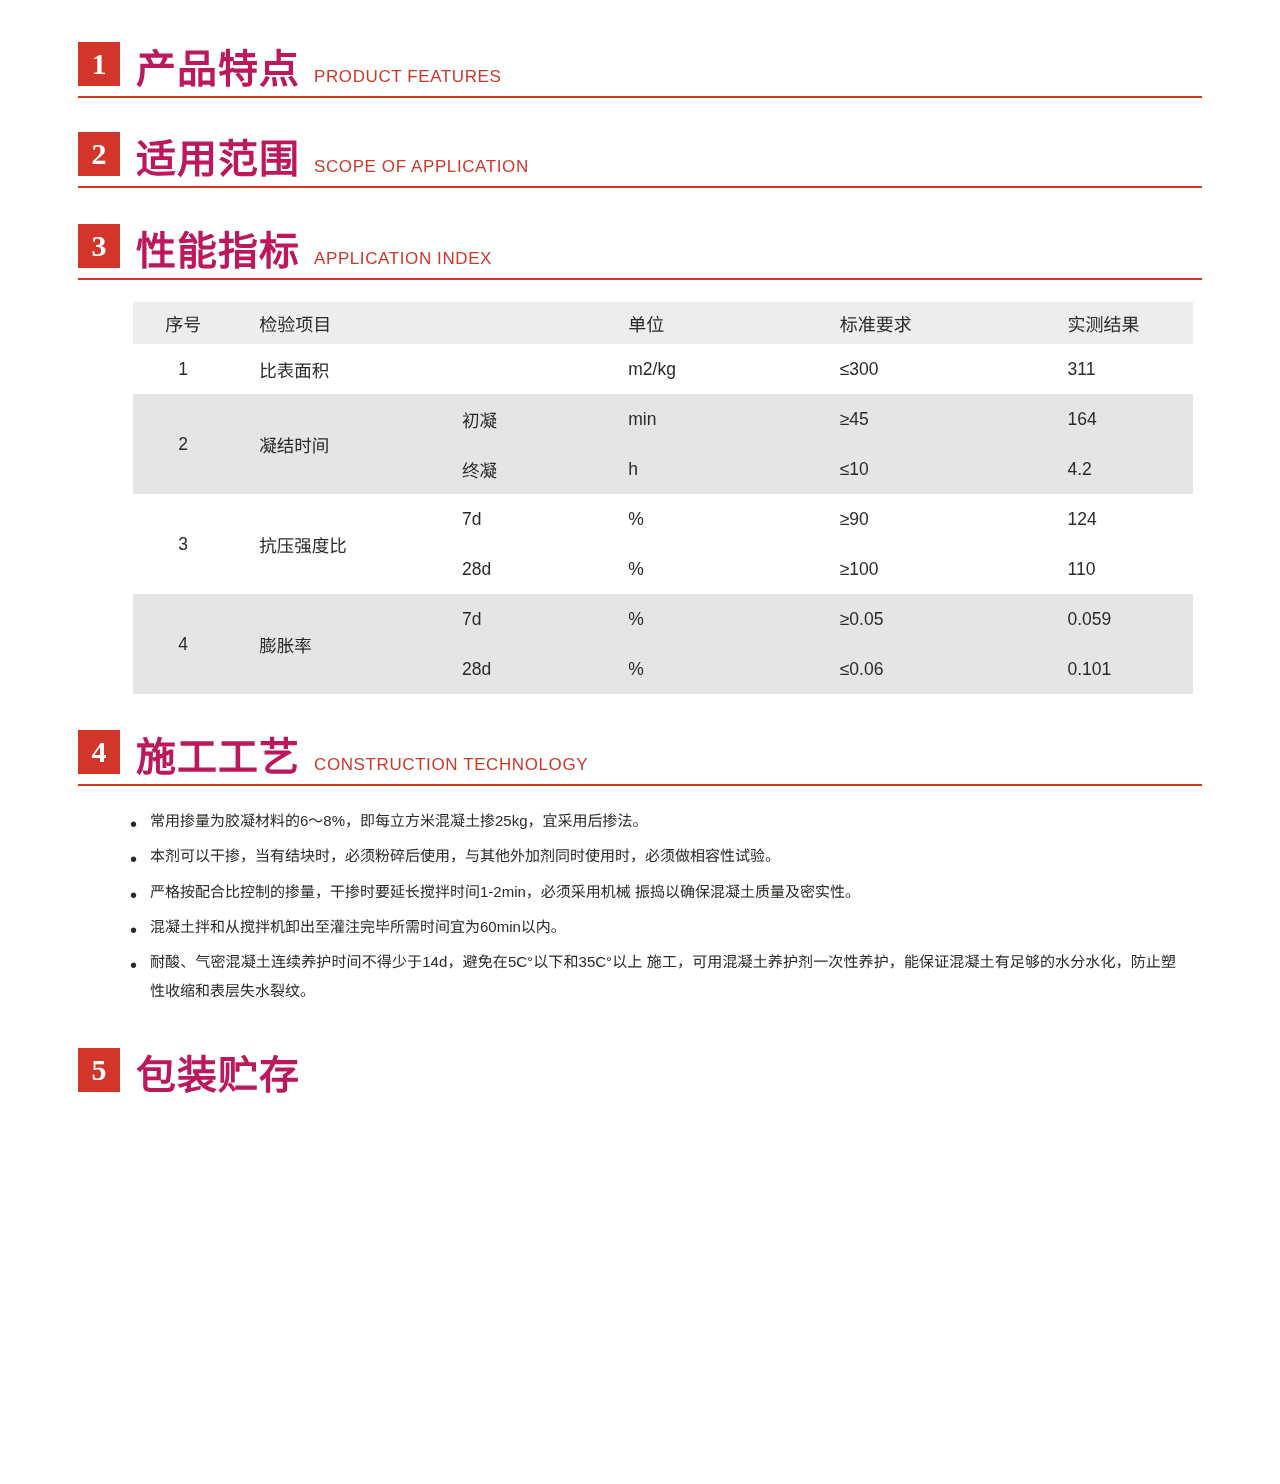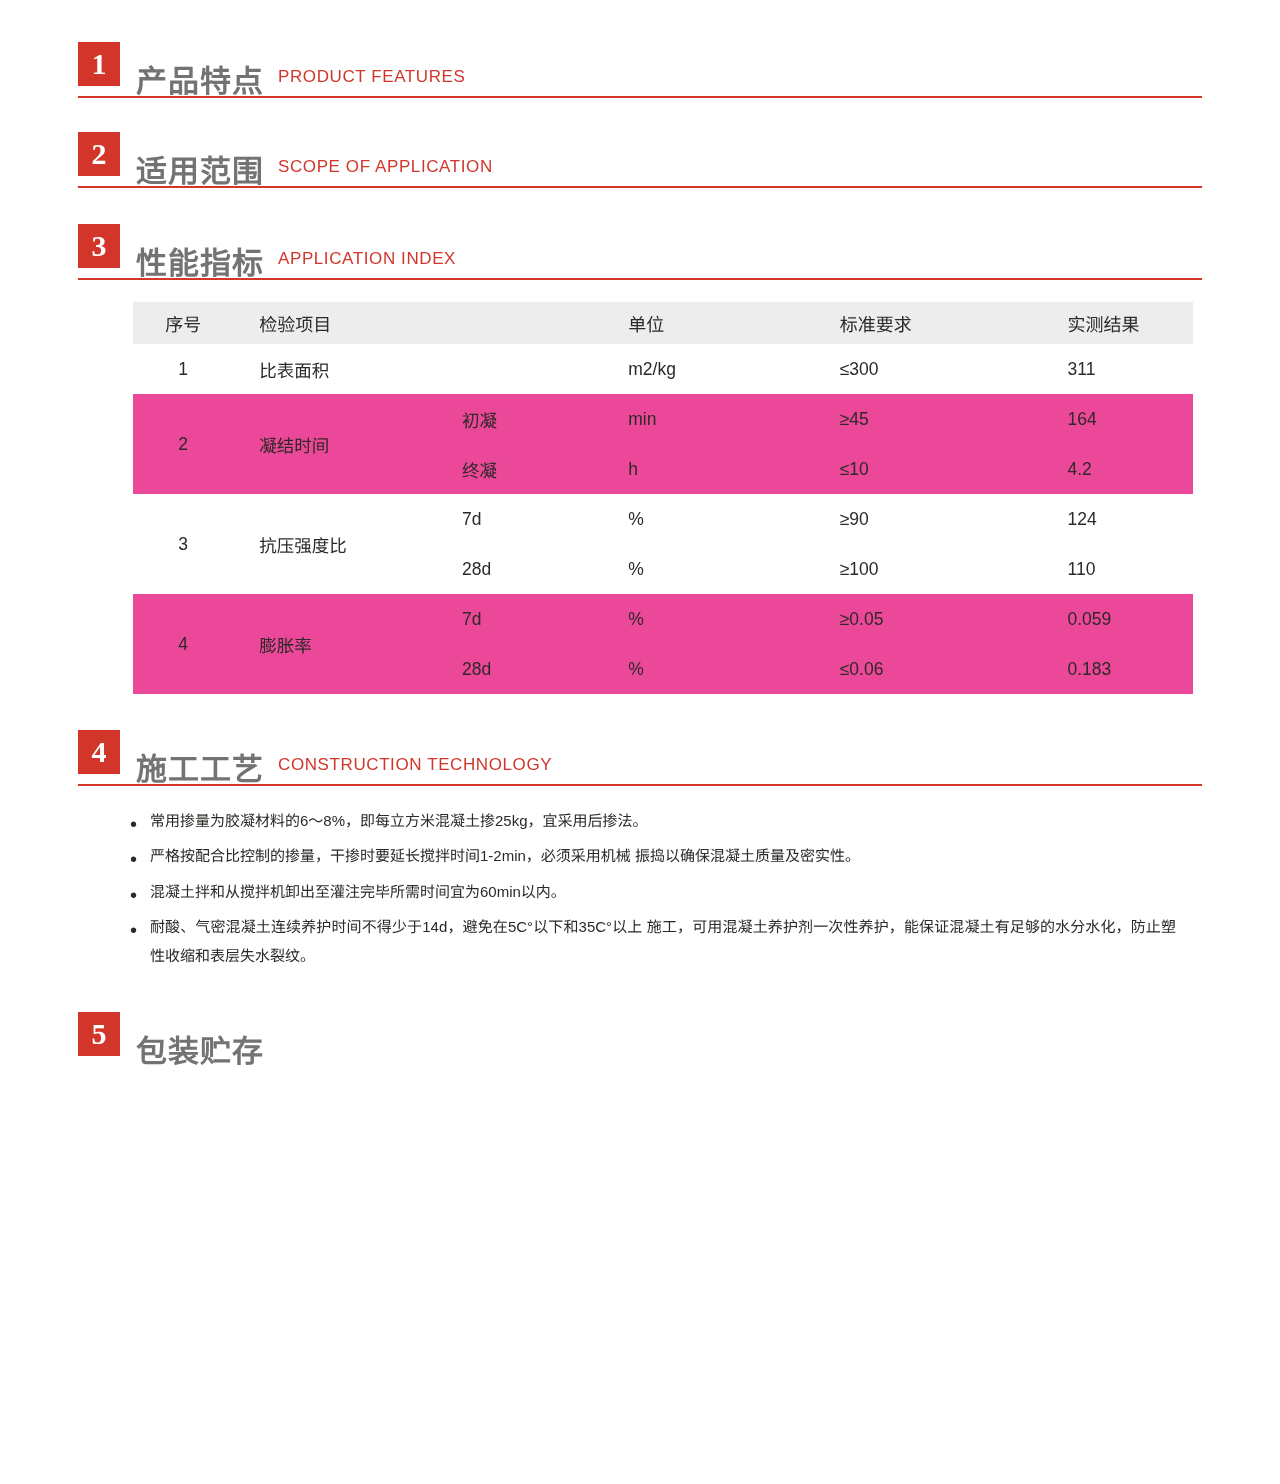--- a/index.html
+++ b/index.html
@@ -39,28 +39,28 @@
     font-size: 30px;
     font-weight: bold;
     line-height: 44px;
     text-align: center;
     font-family: "Liberation Serif", serif;
     flex: 0 0 auto;
     position: relative;
     top: 0;
   }
   .section-head .cn-title {
-    font-size: 31px;
+    font-size: 40px;
     font-weight: bold;
-    color: #737373;
+    color: #be185d;
     margin-left: 16px;
     line-height: 1;
     letter-spacing: 1px;
     position: relative;
-    top: 11px;
+    top: 3px;
   }
   .section-head .en-title {
     font-size: 17px;
     color: #d2362b;
     margin-left: 14px;
     letter-spacing: 0.6px;
     line-height: 1;
     position: relative;
     top: -1px;
     white-space: nowrap;
@@ -109,21 +109,21 @@
     background: #ededed;
     height: 42px;
     font-size: 18px;
     color: #2c2926;
   }
   table.perf td {
     padding: 0 0 0 26px;
     vertical-align: middle;
   }
   table.perf tr.band td { background: #ffffff; }
-  table.perf tr.band-gray td { background: #ec4899; }
+  table.perf tr.band-gray td { background: #e5e5e5; }
   .c-idx   { width: 115px; text-align: center !important; padding-left: 0 !important; }
   .c-item  { width: 205px; }
   .c-sub   { width: 160px; }
   .c-unit  { width: 210px; }
   .c-std   { width: 230px; }
   .c-res   { width: 140px; }
   .r-single td { height: 50px; }
   .r-pair td { height: 50px; }
   .idx-center { text-align: center; padding-left: 0; }
 
@@ -236,36 +236,37 @@
           <td class="c-item" rowspan="2">膨胀率</td>
           <td class="c-sub">7d</td>
           <td class="c-unit">%</td>
           <td class="c-std">≥0.05</td>
           <td class="c-res">0.059</td>
         </tr>
         <tr class="band-gray r-pair">
           <td class="c-sub">28d</td>
           <td class="c-unit">%</td>
           <td class="c-std">≤0.06</td>
-          <td class="c-res">0.183</td>
+          <td class="c-res">0.101</td>
         </tr>
       </tbody>
     </table>
   </div>
 
   <div class="block-gap-2"></div>
   <div class="section-head">
     <div class="num-box">4</div>
     <div class="cn-title">施工工艺</div>
     <div class="en-title">CONSTRUCTION TECHNOLOGY</div>
   </div>
   <div class="head-rule"></div>
 
   <ul class="bullets">
     <li>常用掺量为胶凝材料的6～8%，即每立方米混凝土掺25kg，宜采用后掺法。</li>
+    <li>本剂可以干掺，当有结块时，必须粉碎后使用，与其他外加剂同时使用时，必须做相容性试验。</li>
     <li>严格按配合比控制的掺量，干掺时要延长搅拌时间1-2min，必须采用机械 振捣以确保混凝土质量及密实性。</li>
     <li>混凝土拌和从搅拌机卸出至灌注完毕所需时间宜为60min以内。</li>
     <li>耐酸、气密混凝土连续养护时间不得少于14d，避免在5C°以下和35C°以上 施工，可用混凝土养护剂一次性养护，能保证混凝土有足够的水分水化，防止塑性收缩和表层失水裂纹。</li>
   </ul>
 
   <div class="block-gap-2"></div>
   <div class="section-head">
     <div class="num-box">5</div>
     <div class="cn-title">包装贮存</div>
 

